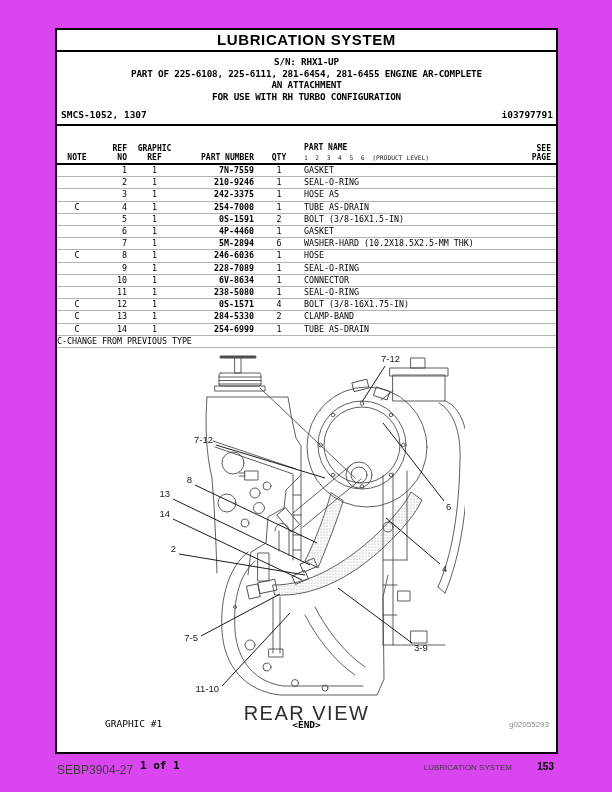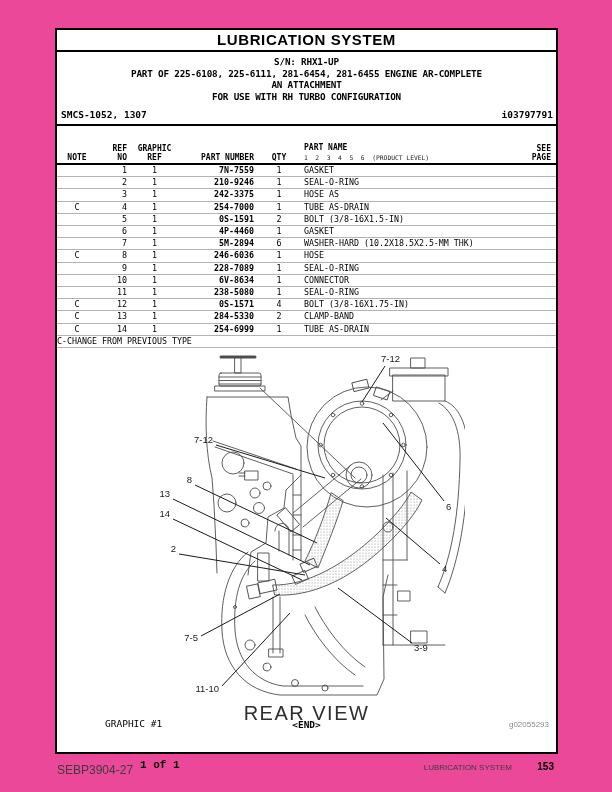--- a/index.html
+++ b/index.html
@@ -1,16 +1,16 @@
 <!DOCTYPE html>
 <html><head>
 <meta charset="utf-8">
 <style>
   html,body{margin:0;padding:0;background:#fff;}
-  .sheet{position:relative;width:612px;height:792px;background:#ec4899;overflow:hidden;
+  .sheet{position:relative;width:612px;height:792px;background:#d946ef;overflow:hidden;
          font-family:"DejaVu Sans Mono", monospace;color:#000;}
   .border-box{position:absolute;left:55px;top:28px;width:499px;height:722px;
               border:2px solid #000;background:#fff;}
   
   .header-bar{height:20px;line-height:20px;text-align:center;border-bottom:2px solid #000;
               font-family:"Liberation Sans", sans-serif;font-weight:bold;font-size:15px;letter-spacing:.6px;}
   
   .title-block{text-align:center;margin-top:4px;}
   .title-main{font-size:14.5px;font-weight:bold;letter-spacing:-0.3px;}
   .title-main .pn{font-style:italic;margin-right:6px;}
@@ -45,21 +45,21 @@
   .rear-view{position:absolute;left:0;top:672px;width:100%;text-align:center;
              font-family:"Liberation Sans", sans-serif;font-size:20px;letter-spacing:1.5px;color:#2e2e2e;}
   .end-marker{position:absolute;left:0;top:689px;width:100%;text-align:center;
               font-size:9.5px;font-weight:bold;}
   .graphic-label{position:absolute;left:5px;top:688px;font-size:9.5px;margin-left:43px;}
   .graphic-id{position:absolute;right:7px;top:690px;font-family:"Liberation Sans", sans-serif;
               font-size:8px;color:#8a8a8a;}
   
   .page-footer{position:absolute;left:55px;top:759px;width:503px;height:16px;}
   .pf-doc{position:absolute;left:2px;top:4px;font-family:"Liberation Sans", sans-serif;font-size:12px;color:#3c3c3c;}
-  .pf-count{position:absolute;left:85px;top:0;font-size:11px;font-weight:bold;font-family:Liberation Mono, monospace;}
+  .pf-count{position:absolute;left:85px;top:0;font-size:11px;font-weight:bold;}
   .pf-section{position:absolute;right:46px;top:4px;font-family:"Liberation Sans", sans-serif;font-size:8px;color:#3c3c3c;}
   .pf-page{position:absolute;right:4px;top:2px;font-family:"Liberation Sans", sans-serif;font-size:10px;font-weight:bold;}
 </style>
 </head>
 <body>
 
 <div class="sheet">
   <div class="border-box">
 
     <div class="header-bar">LUBRICATION SYSTEM</div>

